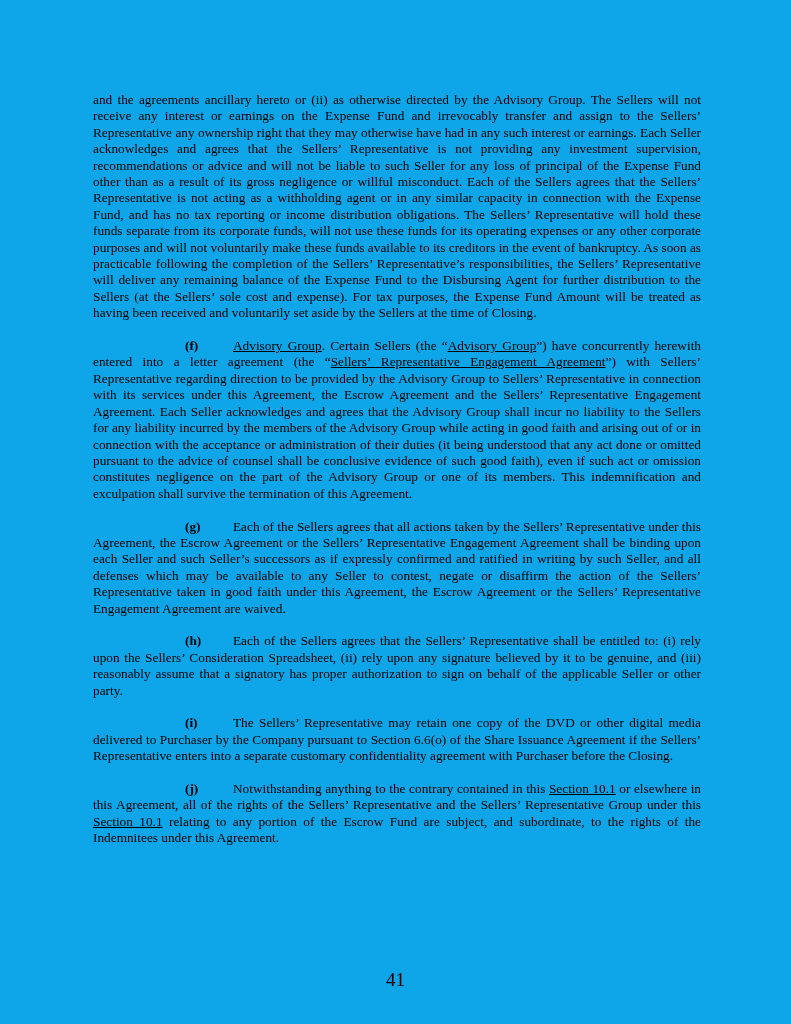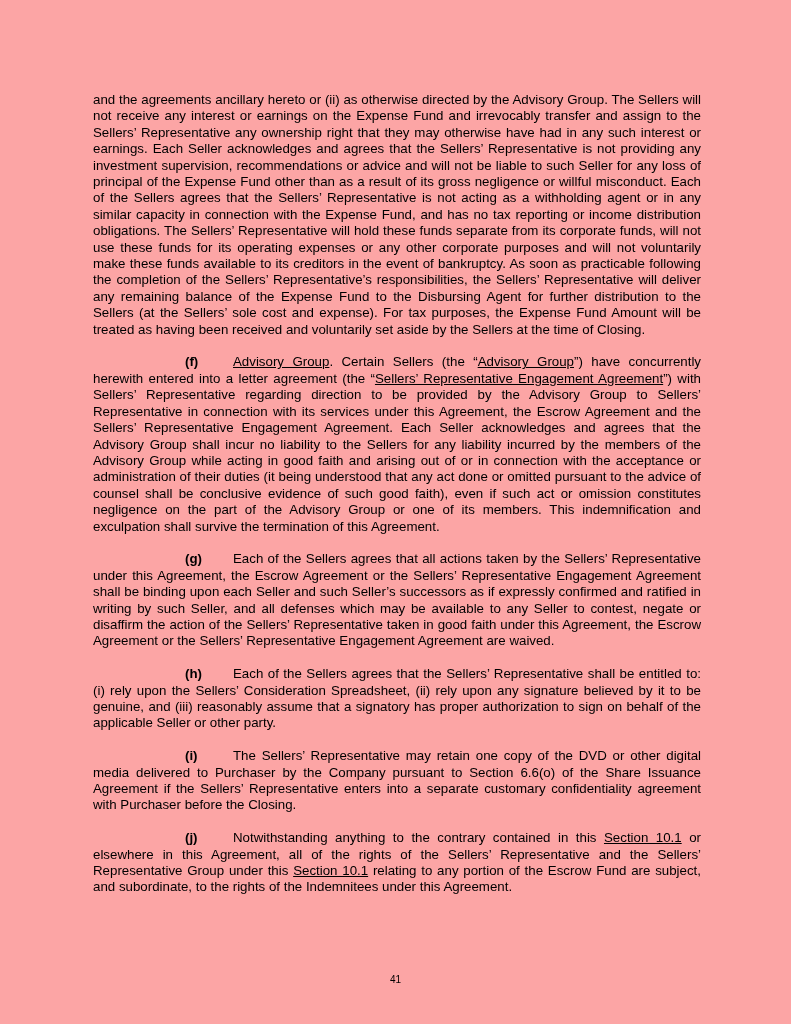--- a/index.html
+++ b/index.html
@@ -4,22 +4,22 @@
 <style>
   html, body {
     margin: 0;
     padding: 0;
     background: #ffffff;
   }
   .page {
     position: relative;
     width: 791px;
     height: 1024px;
-    background: #fca5a5;
-    font-family: Liberation Sans, sans-serif;
+    background: #0ea5e9;
+    font-family: Liberation Serif, serif;
     color: #000000;
     overflow: hidden;
   }
   .content {
     position: absolute;
     left: 93px;
     top: 92px;
     width: 608px;
     font-size: 13.3px;
     line-height: 16.4px;
@@ -41,21 +41,21 @@
   }
   .u {
     text-decoration: underline;
   }
   .pagenum {
     position: absolute;
     top: 972px;
     left: 0;
     width: 100%;
     text-align: center;
-    font-size: 10px;
+    font-size: 19px;
     line-height: 16.4px;
   }
 </style>
 </head>
 <body>
 
 <div class="page">
   <div class="content">
       <p class="para"><span>and the agreements ancillary hereto or (ii) as otherwise directed by the Advisory Group.  The Sellers will not receive any interest or earnings on the Expense Fund and irrevocably transfer and assign to the Sellers’ Representative any ownership right that they may otherwise have had in any such interest or earnings.  Each Seller acknowledges and agrees that the Sellers’ Representative is not providing any investment supervision, recommendations or advice and will not be liable to such Seller for any loss of principal of the Expense Fund other than as a result of its gross negligence or willful misconduct.  Each of the Sellers agrees that the Sellers’ Representative is not acting as a withholding agent or in any similar capacity in connection with the Expense Fund, and has no tax reporting or income distribution obligations.  The Sellers’ Representative will hold these funds separate from its corporate funds, will not use these funds for its operating expenses or any other corporate purposes and will not voluntarily make these funds available to its creditors in the event of bankruptcy.  As soon as practicable following the completion of the Sellers’ Representative’s responsibilities, the Sellers’ Representative will deliver any remaining balance of the Expense Fund to the Disbursing Agent for further distribution to the Sellers (at the Sellers’ sole cost and expense).  For tax purposes, the Expense Fund Amount will be treated as having been received and voluntarily set aside by the Sellers at the time of Closing.</span></p>
       <p class="para indent"><span class="plabel">(f)</span><span class="u">Advisory Group</span><span>.  Certain Sellers (the “</span><span class="u">Advisory Group</span><span>”) have concurrently herewith entered into a letter agreement (the “</span><span class="u">Sellers’ Representative Engagement Agreement</span><span>”) with Sellers’ Representative regarding direction to be provided by the Advisory Group to Sellers’ Representative in connection with its services under this Agreement, the Escrow Agreement and the Sellers’ Representative Engagement Agreement.  Each Seller acknowledges and agrees that the Advisory Group shall incur no liability to the Sellers for any liability incurred by the members of the Advisory Group while acting in good faith and arising out of or in connection with the acceptance or administration of their duties (it being understood that any act done or omitted pursuant to the advice of counsel shall be conclusive evidence of such good faith), even if such act or omission constitutes negligence on the part of the Advisory Group or one of its members.  This indemnification and exculpation shall survive the termination of this Agreement.</span></p>

